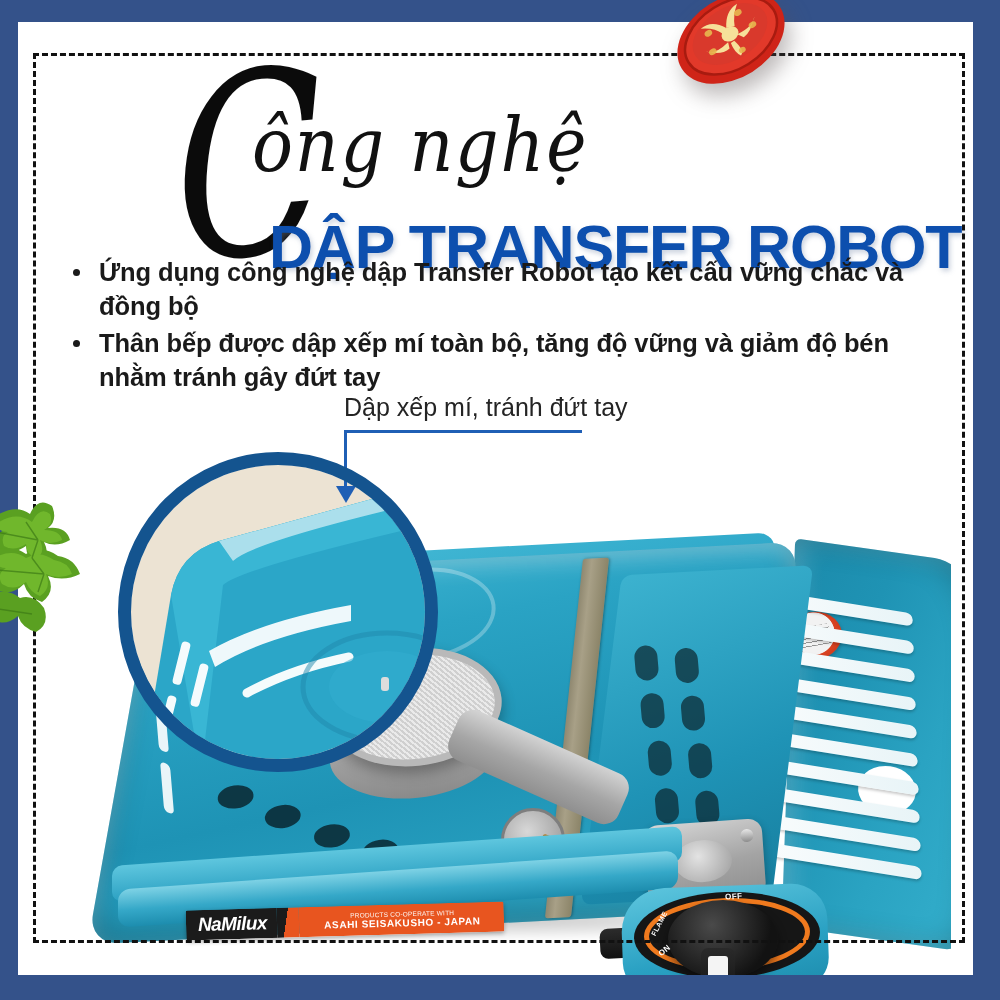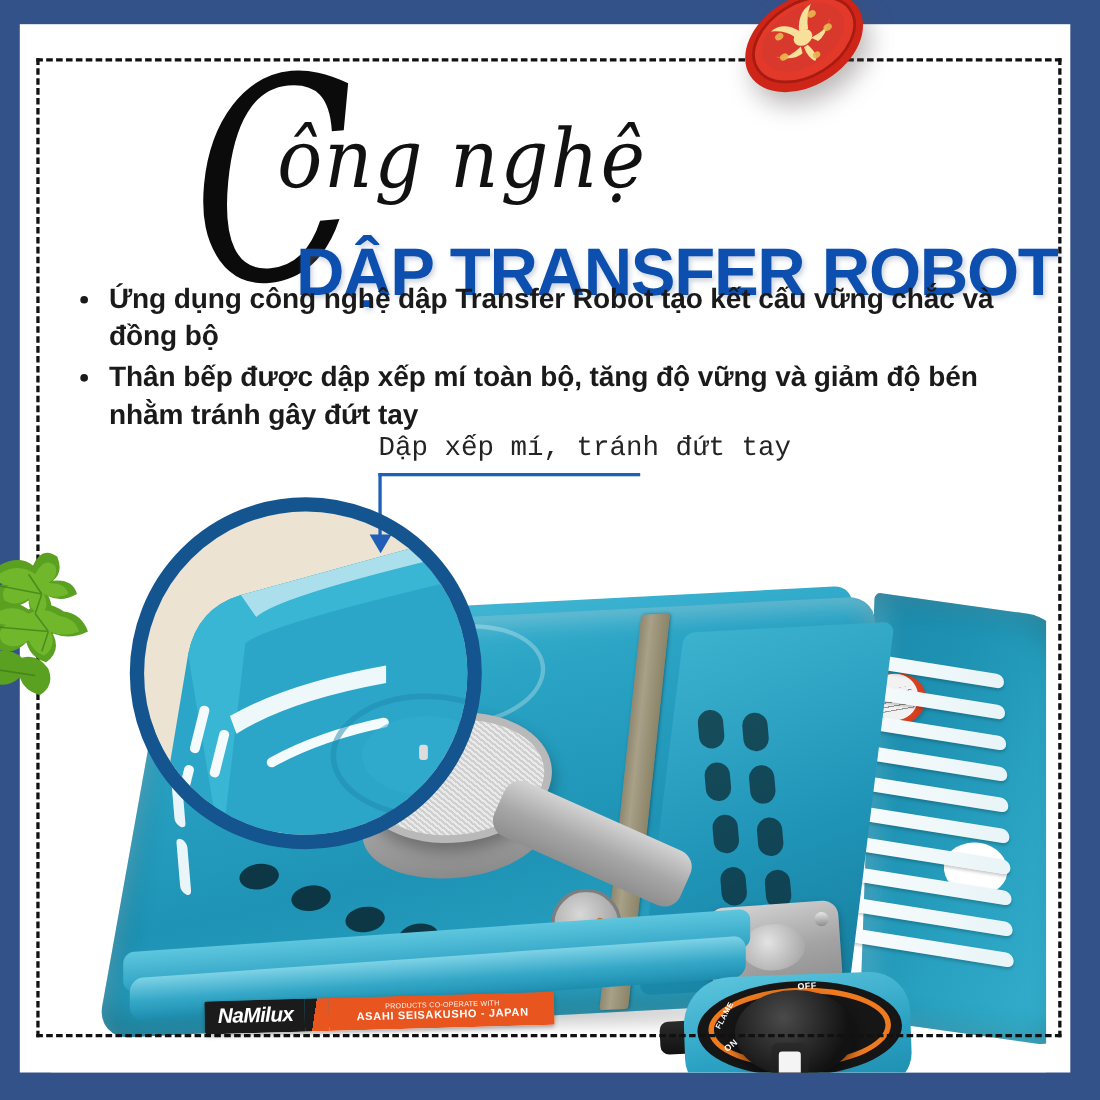--- a/index.html
+++ b/index.html
@@ -123,21 +123,20 @@
 
   
   .callout-label {
     position:absolute;
     left:344px; top:393px;
     font-size:25px;
     font-weight:400;
     color:#242424;
     z-index:8;
     white-space:nowrap;
-    font-family:Liberation Mono, monospace;
   }
   .callout-line {
     position:absolute;
     left:344px; top:430px;
     width:238px; height:3px;
     background:#1f5fb5;
     z-index:8;
   }
   .callout-stem {
     position:absolute;

